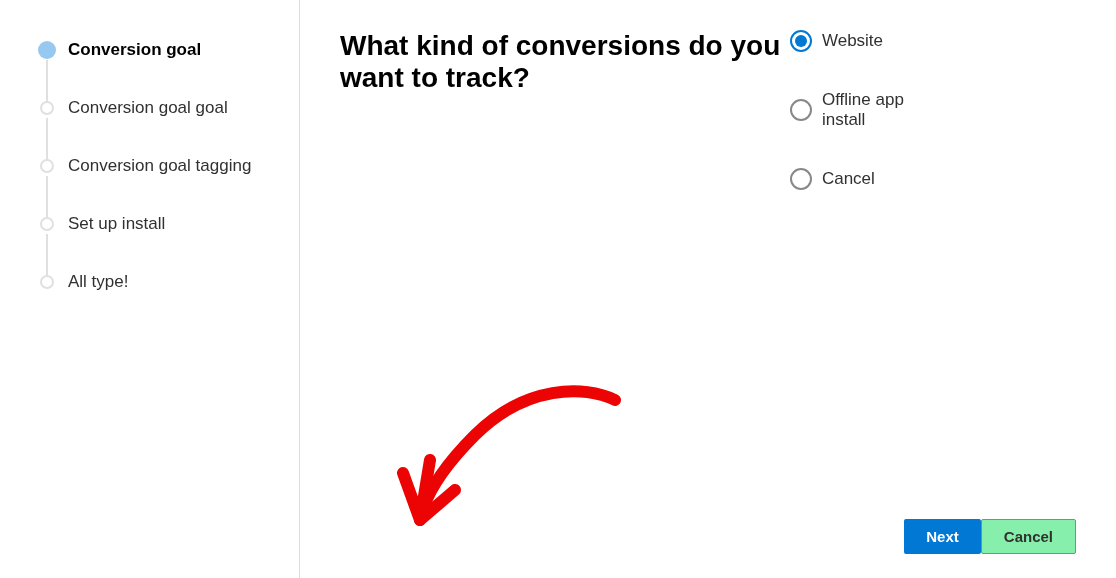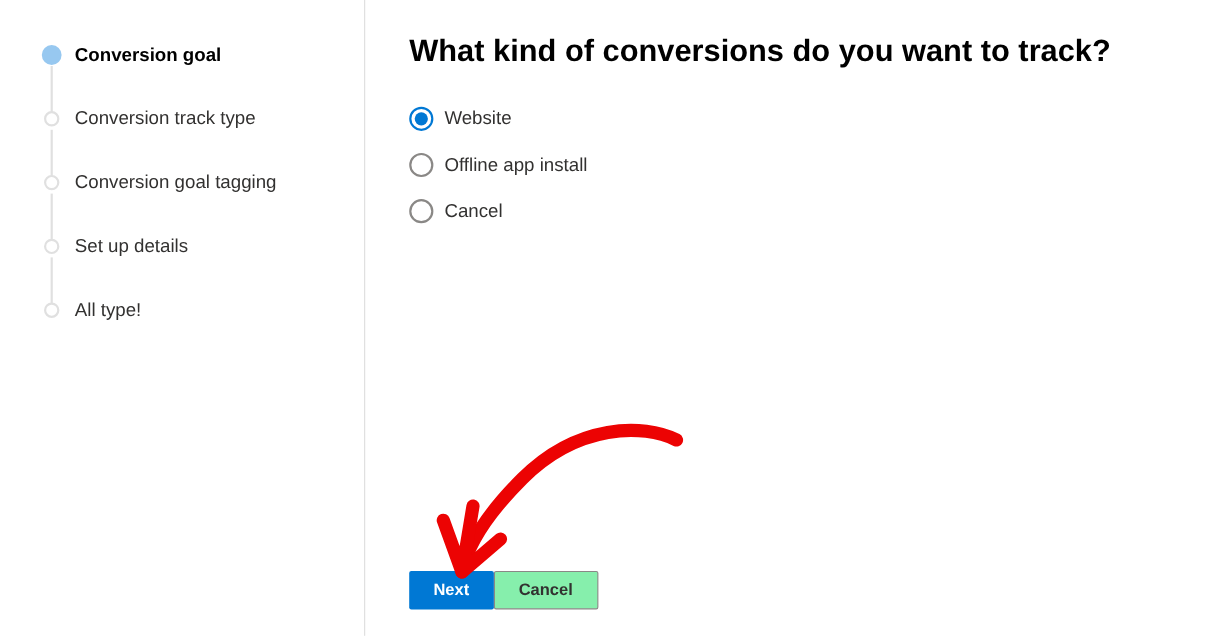--- a/index.html
+++ b/index.html
@@ -5,21 +5,21 @@
     * { box-sizing: border-box; margin: 0; padding: 0; }
     body {
       font-family: "Segoe UI", -apple-system, BlinkMacSystemFont, sans-serif;
       background: #fff;
       width: 1116px;
       height: 578px;
       display: flex;
       overflow: hidden;
     }
     .sidebar {
-      width: 332px;
+      width: 300px;
       padding: 40px 20px 40px 40px;
       border-right: 1px solid #ddd;
       position: relative;
     }
     .steps { list-style: none; position: relative; }
     .step {
       display: flex;
       align-items: center;
       position: relative;
       padding-bottom: 38px;
@@ -54,30 +54,30 @@
     .step:last-child .step-connector { display: none; }
     .step-label {
       font-size: 17px;
       color: #323130;
     }
     .step.active .step-label { font-weight: 700; color: #000; }
     .main {
       flex: 1;
       padding: 30px 40px 24px 40px;
       display: flex;
-      flex-direction: column;
+      flex-direction: row;
       position: relative;
     }
     .heading {
       font-size: 28px;
       font-weight: 700;
       color: #000;
       margin-bottom: 35px;
     }
-    .radios { display: flex; flex-direction: column; gap: 20px; }
+    .radios { display: flex; flex-direction: column; gap: 38px; }
     .radio-item {
       display: flex;
       align-items: center;
       gap: 10px;
       cursor: pointer;
       width: fit-content;
     }
     .radio-outer {
       width: 22px; height: 22px;
       border-radius: 50%;
@@ -126,31 +126,31 @@
 
 <aside class="sidebar">
   <ul class="steps">
     <li class="step active">
       <span class="step-bullet"></span>
       <span class="step-label">Conversion goal</span>
       <span class="step-connector"></span>
     </li>
     <li class="step">
       <span class="step-bullet"></span>
-      <span class="step-label">Conversion track type</span>
+      <span class="step-label">Conversion goal goal</span>
       <span class="step-connector"></span>
     </li>
     <li class="step">
       <span class="step-bullet"></span>
       <span class="step-label">Conversion goal tagging</span>
       <span class="step-connector"></span>
     </li>
     <li class="step">
       <span class="step-bullet"></span>
-      <span class="step-label">Set up details</span>
+      <span class="step-label">Set up install</span>
       <span class="step-connector"></span>
     </li>
     <li class="step">
       <span class="step-bullet"></span>
       <span class="step-label">All type!</span>
 
     </li>
   </ul>
 </aside>
 

